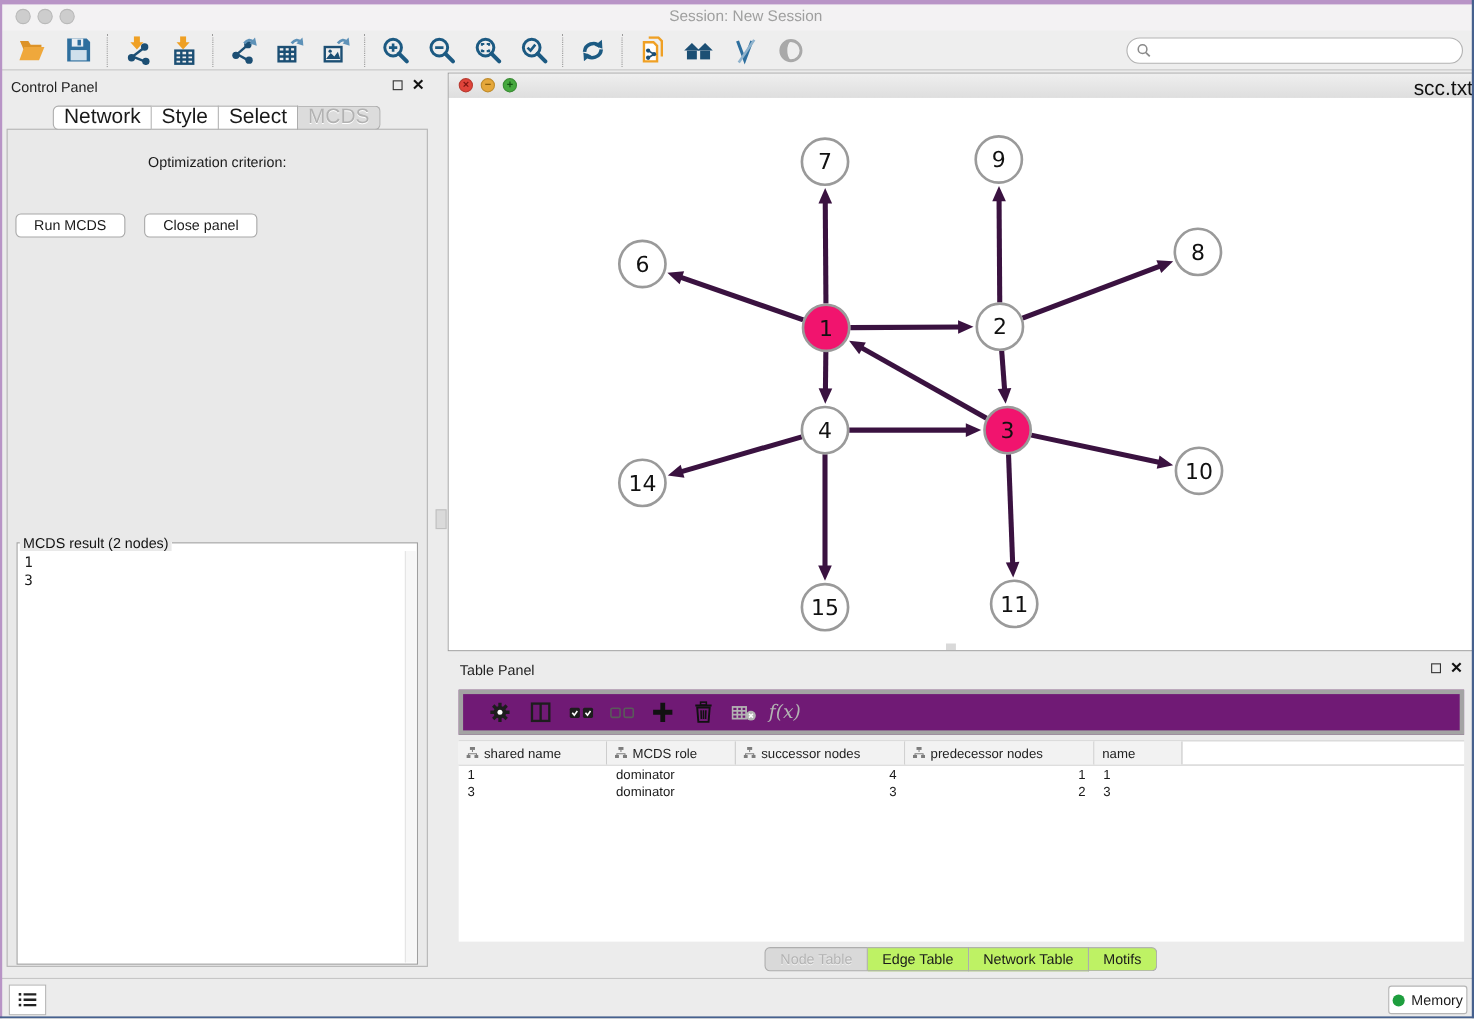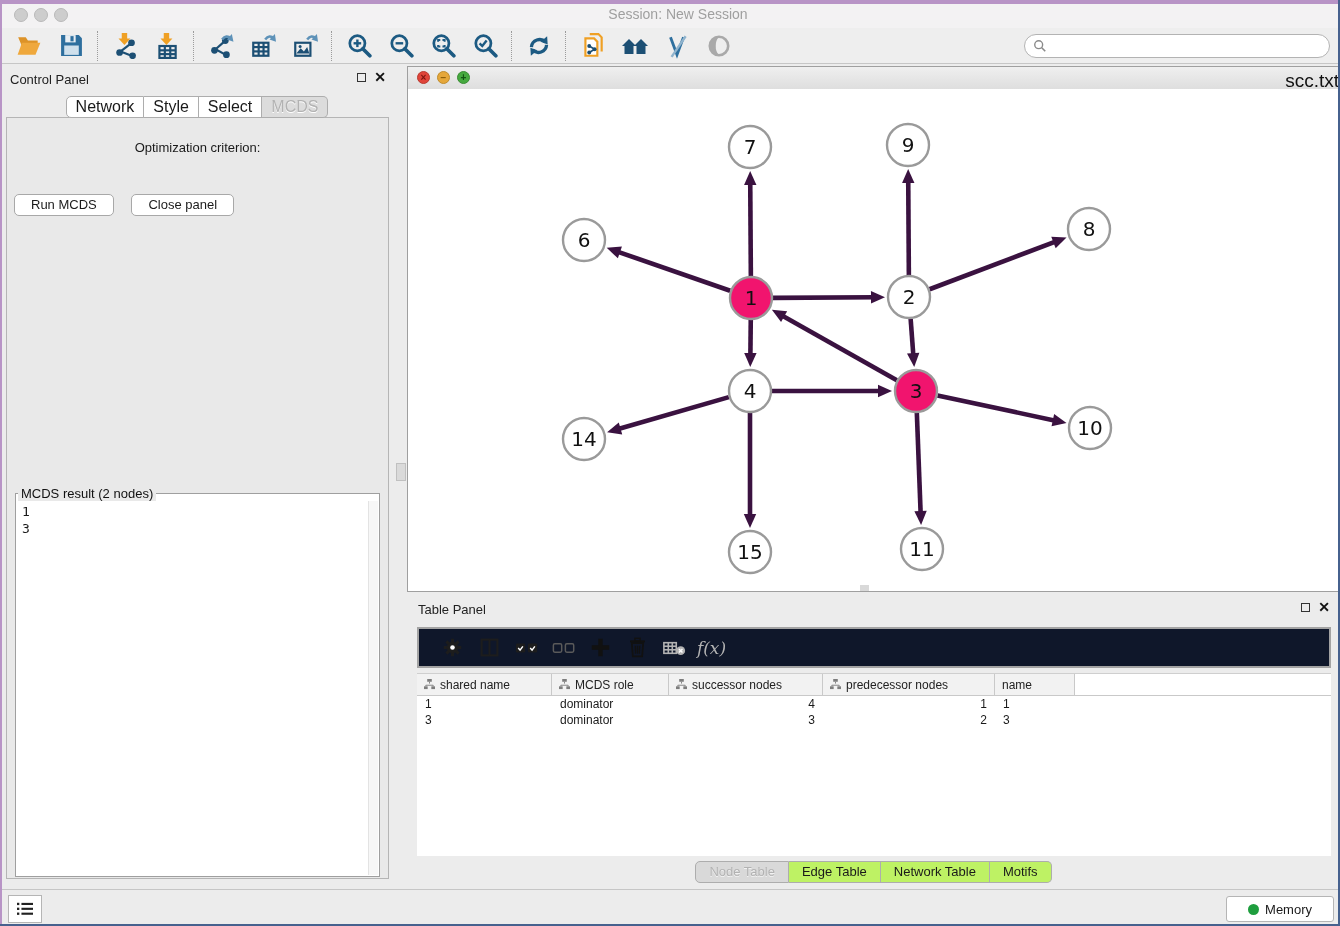--- a/index.html
+++ b/index.html
@@ -28,21 +28,21 @@
                     font-family:"Liberation Sans",sans-serif;}
 
   
   .control-panel{position:absolute;left:0;top:66px;width:394px;height:824px;}
   .panel-title{position:absolute;left:10px;top:6px;font-size:13px;color:#222;}
   .panel-btns{position:absolute;right:8px;top:6px;display:flex;gap:8px;align-items:center;}
   .float-box{width:9px;height:9px;border:1.5px solid #333;box-sizing:border-box;cursor:pointer;}
   .close-x{font-weight:bold;font-size:14px;line-height:11px;color:#111;cursor:pointer;}
   .cp-tabs{position:absolute;left:0;top:30px;width:100%;text-align:center;z-index:5;}
   .cp-tab{display:inline-block;padding:0 9px;height:20px;line-height:20px;background:#fff;
-          border:1px solid #adadad;border-left-width:0;font-size:16px;cursor:pointer;vertical-align:top;}
+          border:1px solid #adadad;border-left-width:0;font-size:19px;cursor:pointer;vertical-align:top;}
   .cp-tab:first-child{border-left-width:1px;border-radius:5px 0 0 5px;}
   .cp-tab:last-child{border-radius:0 5px 5px 0;}
   .cp-tab.selected{background:#dcdcdc;color:#b2b2b2;text-shadow:0 1px 0 #fff;}
   .cp-body{position:absolute;left:6px;top:51px;right:5px;bottom:11px;background:#e9e9e9;
            border:1px solid #b5b5b5;}
   .opt-label{position:absolute;top:22px;left:0;right:0;text-align:center;font-size:13px;}
   .combo{position:absolute;left:38px;top:43px;width:310px;height:23px;background:#fff;border:1px solid #a8a8a8;
          border-radius:5px;box-sizing:border-box;display:flex;align-items:center;padding:0 6px 0 10px;cursor:pointer;}
   .combo span{flex:1;font-size:13px;}
   .btn-row{position:absolute;top:76px;left:0;right:0;text-align:left;}
@@ -65,43 +65,43 @@
   .net-titlebar{position:absolute;left:0;top:0;right:0;height:22px;background:linear-gradient(#efefef,#dedede);
                 border-bottom:1px solid #b5b5b5;}
   .net-title{position:absolute;left:0;right:0;top:3px;text-align:right;font-size:19px;color:#111;}
   .traffic{position:absolute;top:4px;width:13px;height:13px;border-radius:50%;box-sizing:border-box;
            display:flex;align-items:center;justify-content:center;font-size:10px;font-weight:bold;cursor:pointer;}
   .net-canvas{position:absolute;left:0;top:22px;right:0;bottom:0;background:#fff;overflow:hidden;}
   .canvas-grip{position:absolute;left:452px;bottom:0;width:9px;height:6px;background:#d9d9d9;}
 
   
   .table-panel{position:absolute;left:407px;top:596px;width:933px;height:294px;background:#ececec;}
-  .tp-toolbar{position:absolute;left:10px;right:9px;top:31px;height:41px;background:#0f172a;
-              border:2px solid #a3a3a3;display:flex;align-items:center;padding-left:15px;box-sizing:border-box;}
+  .tp-toolbar{position:absolute;left:10px;right:9px;top:31px;height:41px;background:#701a75;
+              border:4px solid #a3a3a3;display:flex;align-items:center;padding-left:15px;box-sizing:border-box;}
   .tp-btn{width:37px;height:30px;display:flex;align-items:center;justify-content:center;cursor:pointer;}
   .fx{font-family:"DejaVu Serif",serif;font-style:italic;color:#b3b3b3;font-size:17px;}
   .data-table{position:absolute;left:10px;right:9px;top:77px;height:182px;background:#fff;border-top:1px solid #cfcfcf;}
   .dt-header{display:flex;height:21px;border-bottom:1px solid #c9c9c9;}
   .dt-hcell{background:#f2f2f2;border-right:1px solid #c9c9c9;display:flex;align-items:center;
             gap:5px;padding-left:7px;box-sizing:border-box;font-size:12px;color:#222;cursor:pointer;}
   .dt-row{display:flex;height:16px;align-items:center;font-size:12px;cursor:pointer;}
   .dt-cell{box-sizing:border-box;padding:0 8px;overflow:hidden;white-space:nowrap;}
   .bt-tabs{position:absolute;left:0;right:0;bottom:7px;text-align:center;}
   .bt-tab{display:inline-block;padding:0 13px;height:20px;line-height:20px;background:#bef264;border:1px solid #adadad;
           border-left-width:0;font-size:13px;cursor:pointer;vertical-align:top;}
   .bt-tab:first-child{border-left-width:1px;border-radius:5px 0 0 5px;}
   .bt-tab:last-child{border-radius:0 5px 5px 0;}
   .bt-tab.selected{background:#d9d9d9;color:#b2b2b2;text-shadow:0 1px 0 #f2f2f2;text-align:center;}
 
   
   .statusbar{position:absolute;left:0;right:0;bottom:0;height:36px;background:#ececec;border-top:1px solid #c6c6c6;}
   .task-btn{position:absolute;left:8px;top:5px;width:32px;height:26px;background:#fff;border:1px solid #b5b5b5;
             display:flex;align-items:center;justify-content:center;cursor:pointer;}
   .memory-btn{position:absolute;right:6px;top:6px;height:24px;background:#fff;border:1px solid #b5b5b5;
-              border-radius:3px;display:flex;align-items:center;padding:0 21px;gap:6px;font-size:13px;cursor:pointer;}
+              border-radius:3px;display:flex;align-items:center;padding:0 3px;gap:6px;font-size:13px;cursor:pointer;}
   .mem-dot{width:11px;height:11px;border-radius:50%;background:#1e9e3e;}
 </style>
 </head>
 <body>
 
 <div id="app">
 
   <div class="titlebar">
     <div class="tl-dot" style="left:14px"></div>
     <div class="tl-dot" style="left:34px"></div>

